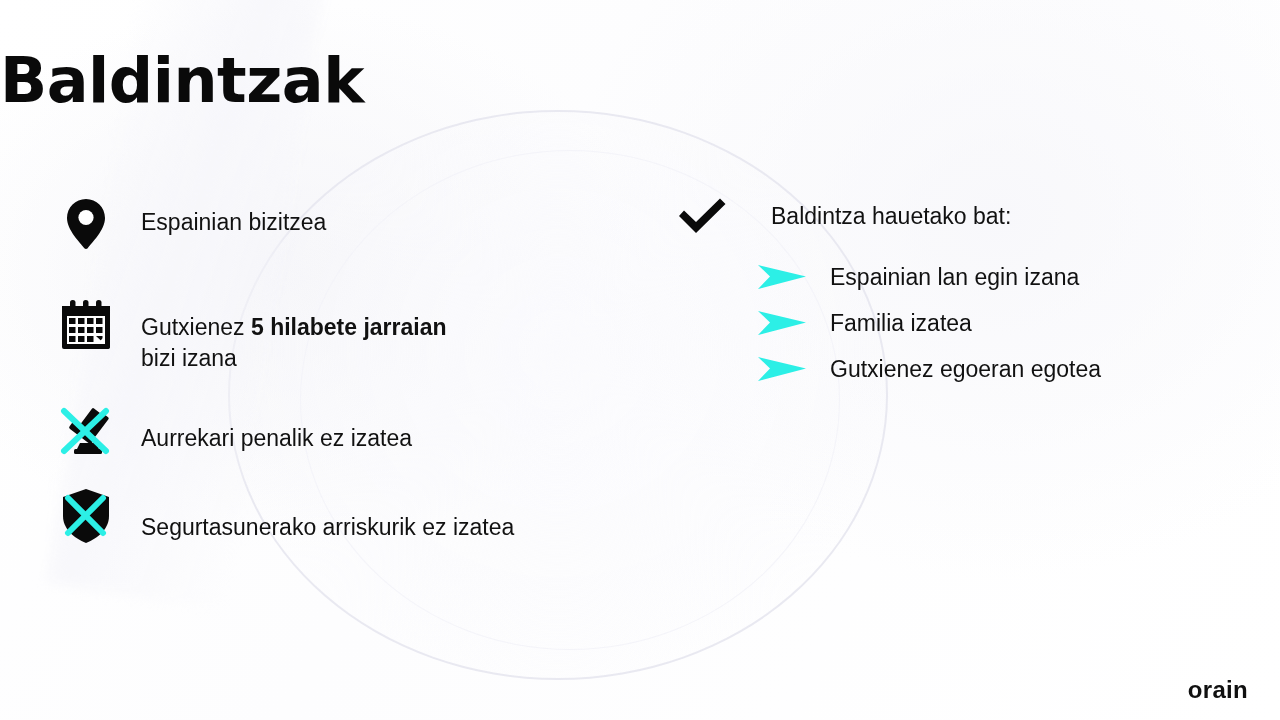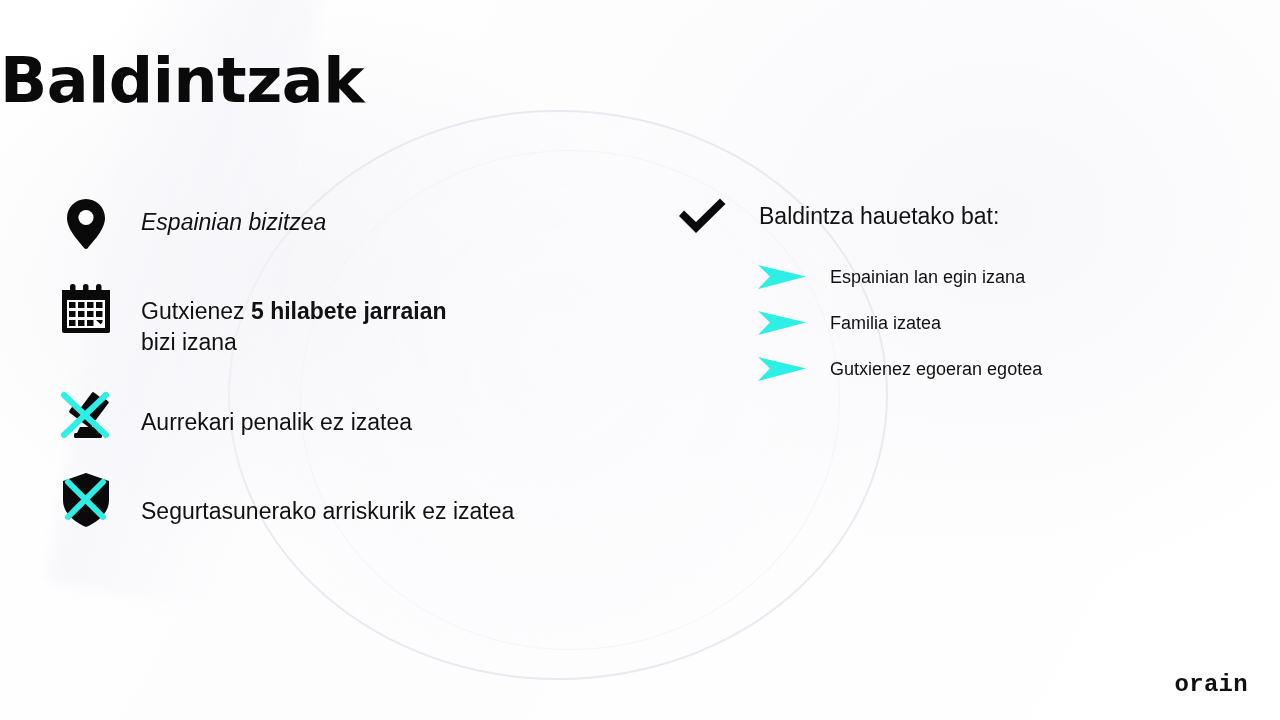--- a/index.html
+++ b/index.html
@@ -108,35 +108,36 @@
     justify-content: center;
   }
   .row .txt {
     font-size: 23px;
     line-height: 31px;
     padding-left: 29px;
     color: #111111;
   }
   .row .txt b { font-weight: 700; }
 
-  .row-pin      { margin-top: 0px;  margin-bottom: 30px; font-style: italic; }
+  .row-pin      { margin-top: 0px;  margin-bottom: 46px; }
   .row-calendar { margin-bottom: 28px; }
   .row-gavel    { margin-bottom: 30px; }
   .row-shield   { margin-bottom: 0; }
 
   .row-pin .txt      { padding-top: 11px; }
   .row-calendar .txt { padding-top: 14px; }
   .row-gavel .txt    { padding-top: 21px; }
   .row-shield .txt   { padding-top: 24px; }
 
   
   .check-row {
     display: flex;
     align-items: flex-start;
     margin-bottom: 26px;
+    gap: 12px;
   }
   .check-row .ico {
     width: 52px;
     min-width: 52px;
     height: 40px;
     display: flex;
     align-items: center;
     justify-content: center;
   }
   .check-row .txt {
@@ -154,32 +155,32 @@
     padding-left: 80px;
   }
   .sub .arrow {
     width: 52px;
     min-width: 52px;
     height: 30px;
     display: flex;
     align-items: center;
   }
   .sub .txt {
-    font-size: 18px;
+    font-size: 23px;
     line-height: 30px;
     padding-left: 22px;
     color: #111111;
   }
 
   
   .logo {
     position: absolute;
     right: 32px;
-    bottom: 22px;
-    font-family: Liberation Mono, monospace;
+    bottom: 16px;
+    font-family: Liberation Sans, sans-serif;
     font-size: 24px;
     font-weight: 600;
     letter-spacing: 0.3px;
     color: #101010;
   }
 
   svg { display: block; }
 </style>
 </head>
 <body>

